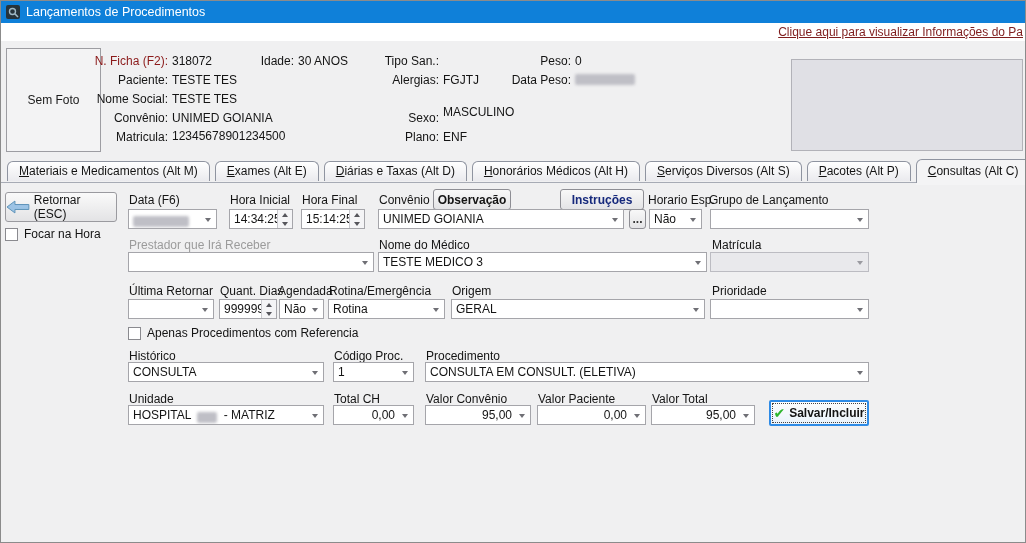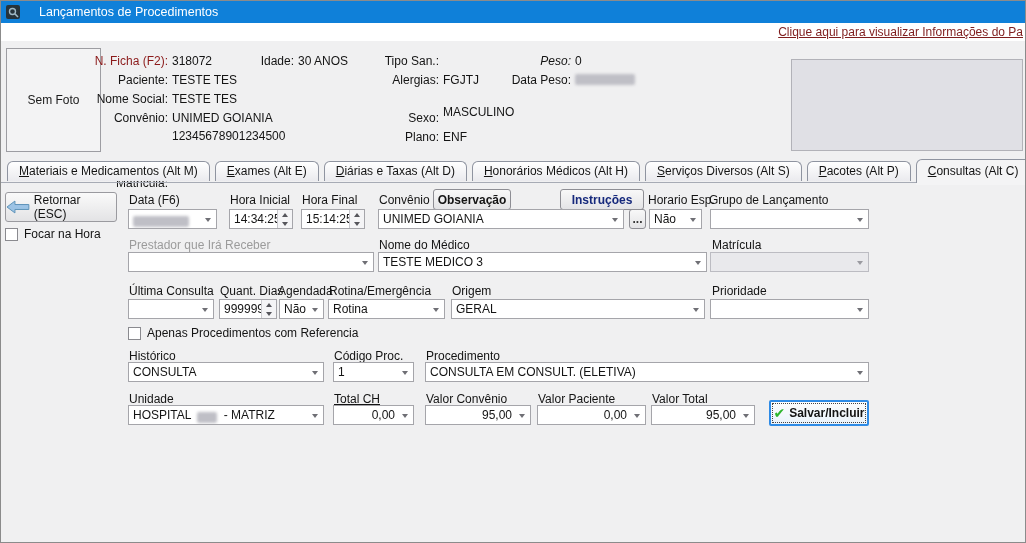--- a/index.html
+++ b/index.html
@@ -4,21 +4,21 @@
 <style>
   html,body{margin:0;padding:0;background:#ffffff;}
   *{box-sizing:border-box;}
   #win{
     position:relative;width:1026px;height:543px;overflow:hidden;
     background:#f0f0f1;border:1px solid #8b8b8b;
     font-family:"Liberation Sans","DejaVu Sans",sans-serif;font-size:12px;color:#141414;
   }
   
   .titlebar{position:absolute;left:0;top:0;right:0;height:22px;background:#0f80d9;display:flex;align-items:center;padding-left:5px;}
-  .titlebar .ttl{color:#ffffff;font-size:12.5px;margin-left:19px;white-space:nowrap;}
+  .titlebar .ttl{color:#ffffff;font-size:12.5px;margin-left:6px;white-space:nowrap;}
   .appico{width:14px;height:14px;border-radius:2px;background:#26333b;display:flex;align-items:center;justify-content:center;}
   
   .linkstrip{position:absolute;left:0;top:22px;right:0;height:18px;background:#ffffff;}
   .toplink{position:absolute;right:2px;top:2px;color:#7f1d1d;text-decoration:underline;white-space:nowrap;font-size:12px;cursor:pointer;}
   
   .header{position:absolute;left:0;top:40px;right:0;height:116px;background:#f0f0f1;}
   .photo{position:absolute;left:5px;top:7px;width:95px;height:104px;background:#f3f3f4;border:1px solid #9d9da2;display:flex;align-items:center;justify-content:center;color:#1a1a1a;}
   .hlb{position:absolute;text-align:right;white-space:nowrap;}
   .hval{position:absolute;white-space:nowrap;}
   .maroon{color:#8b1a1a;}
@@ -78,35 +78,35 @@
     </div>
 
     <span class="hlb maroon" style="left:80px;top:13px;width:87px;">N. Ficha (F2):</span>
     <span class="hval" style="left:171px;top:13px;">318072</span>
     <span class="hlb" style="left:100px;top:32px;width:67px;">Paciente:</span>
     <span class="hval" style="left:171px;top:32px;">TESTE TES</span>
     <span class="hlb" style="left:90px;top:51px;width:77px;">Nome Social:</span>
     <span class="hval" style="left:171px;top:51px;">TESTE TES</span>
     <span class="hlb" style="left:100px;top:70px;width:67px;">Convênio:</span>
     <span class="hval" style="left:171px;top:70px;">UNIMED GOIANIA</span>
-    <span class="hlb" style="left:100px;top:89px;width:67px;margin-top:46px;">Matricula:</span>
+    <span class="hlb" style="left:100px;top:89px;width:67px;">Matricula:</span>
     <span class="hval" style="left:171px;top:88px;text-align:center;">12345678901234500</span>
 
     <span class="hlb" style="left:250px;top:13px;width:43px;">Idade:</span>
     <span class="hval" style="left:297px;top:13px;">30 ANOS</span>
 
     <span class="hlb" style="left:380px;top:13px;width:58px;">Tipo San.:</span>
     <span class="hlb" style="left:380px;top:32px;width:58px;">Alergias:</span>
     <span class="hval" style="left:442px;top:32px;">FGJTJ</span>
     <span class="hlb" style="left:380px;top:70px;width:58px;">Sexo:</span>
     <span class="hval" style="left:442px;top:64px;">MASCULINO</span>
     <span class="hlb" style="left:380px;top:89px;width:58px;">Plano:</span>
     <span class="hval" style="left:442px;top:89px;">ENF</span>
 
-    <span class="hlb" style="left:500px;top:13px;width:70px;font-style:italic;">Peso:</span>
+    <span class="hlb" style="left:500px;top:13px;width:70px;">Peso:</span>
     <span class="hval" style="left:574px;top:13px;">0</span>
     <span class="hlb" style="left:500px;top:32px;width:70px;">Data Peso:</span>
     <span class="redact" style="position:absolute;left:574px;top:33px;width:60px;"></span>
 
     <div class="hpanel"></div>
   </div>
 
   <div class="tabline"></div>
   <div class="tabs">
     <div class="tab"><span class="key">M</span><span>ateriais e Medicamentos (Alt M)</span></div>
@@ -194,21 +194,21 @@
     <span>TESTE MEDICO 3</span>
     <span class="arr"></span>
   </div>
 
   <span class="lb" style="left:711px;top:237px;">Matrícula</span>
   <div class="fld dis" style="left:709px;top:251px;width:159px;">
     <span></span>
     <span class="arr"></span>
   </div>
 
-  <span class="lb" style="left:128px;top:283px;">Última Consulta</span>
+  <span class="lb" style="left:128px;top:283px;">Última Retornar</span>
   <div class="fld" style="left:127px;top:298px;width:86px;">
     <span></span>
     <span class="arr"></span>
   </div>
 
   <span class="lb" style="left:219px;top:283px;">Quant. Dias</span>
   <div class="spin" style="left:218px;top:298px;width:58px;">
     <span>999999</span>
     <span class="spinbtns">
         <span>
@@ -268,21 +268,21 @@
   </div>
 
   <span class="lb" style="left:128px;top:391px;">Unidade</span>
   <div class="fld" style="left:127px;top:404px;width:196px;">
     <span>HOSPITAL</span>
     <span class="redact" style="width:20px;margin:3px 3px 0 3px;"></span>
     <span>- MATRIZ</span>
     <span class="arr"></span>
   </div>
 
-  <span class="lb" style="left:333px;top:391px;text-decoration:underline;">Total CH</span>
+  <span class="lb" style="left:333px;top:391px;">Total CH</span>
   <div class="fld num" style="left:332px;top:404px;width:81px;">
     <span>0,00</span>
     <span class="arr"></span>
   </div>
 
   <span class="lb" style="left:425px;top:391px;">Valor Convênio</span>
   <div class="fld num" style="left:424px;top:404px;width:106px;">
     <span>95,00</span>
     <span class="arr"></span>
   </div>

